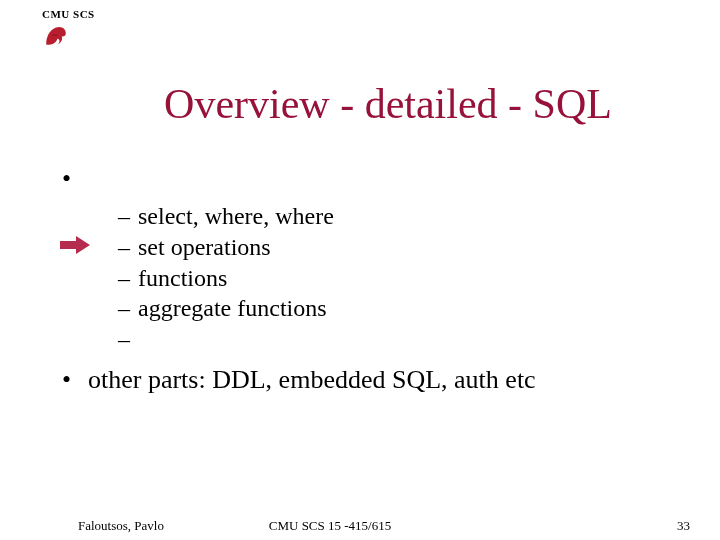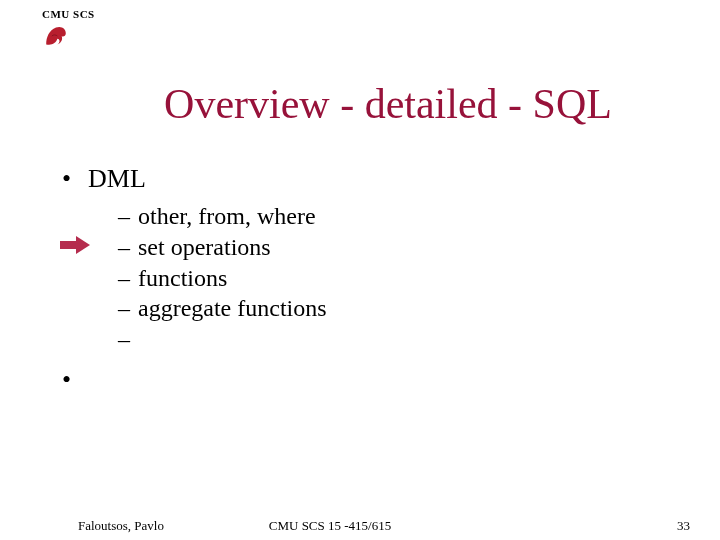--- a/index.html
+++ b/index.html
@@ -118,27 +118,26 @@
     <path d="M14 20 C16 18 20 18 22 20" stroke="#7a0f1a" stroke-width="1" fill="none"></path>
   </svg>
 </div>
 
 <div class="title">Overview - detailed - SQL</div>
 
 <div class="content">
 
   <div class="bullet-row">
     <span class="bullet-dot">•</span>
-    <span>DML</span>
   </div>
 
   <div class="sub-list">
     <div class="sub-row">
       <span class="dash">–</span>
-      <span>other, from, where</span>
+      <span>select, where, where</span>
     </div>
     <div class="sub-row">
       <svg class="arrow-marker" viewBox="0 0 30 18">
         <rect x="0" y="5" width="16" height="8" fill="#b52c4e"></rect>
         <polygon points="16,0 30,9 16,18" fill="#b52c4e"></polygon>
       </svg>
       <span class="dash">–</span>
       <span>set operations</span>
     </div>
     <div class="sub-row">
@@ -149,20 +148,21 @@
       <span class="dash">–</span>
       <span>aggregate functions</span>
     </div>
     <div class="sub-row">
       <span class="dash">–</span>
     </div>
   </div>
 
   <div class="bullet-row">
     <span class="bullet-dot">•</span>
+    <span>other parts: DDL, embedded SQL, auth etc</span>
   </div>
 
 </div>
 
 <div class="footer">
   <span class="footer-left">Faloutsos, Pavlo</span>
   <span class="footer-center">CMU SCS 15 -415/615</span>
   <span class="footer-right">33</span>
 </div>
 

